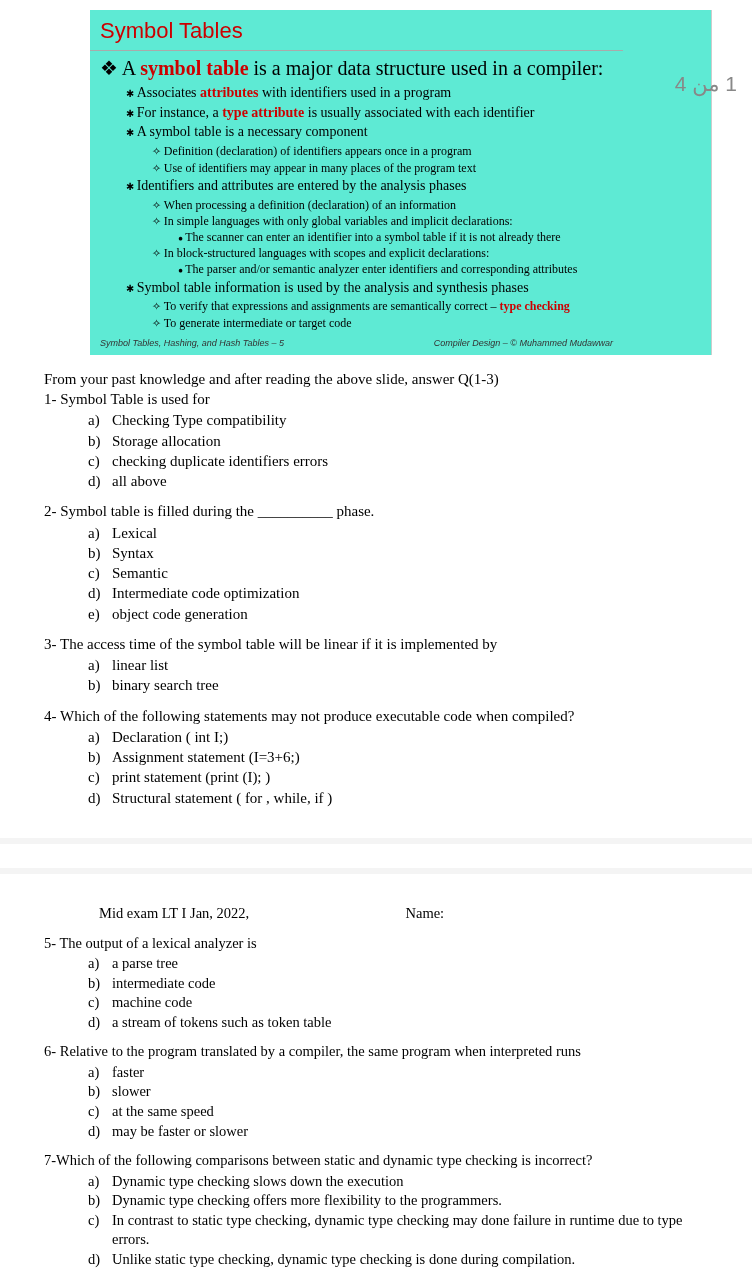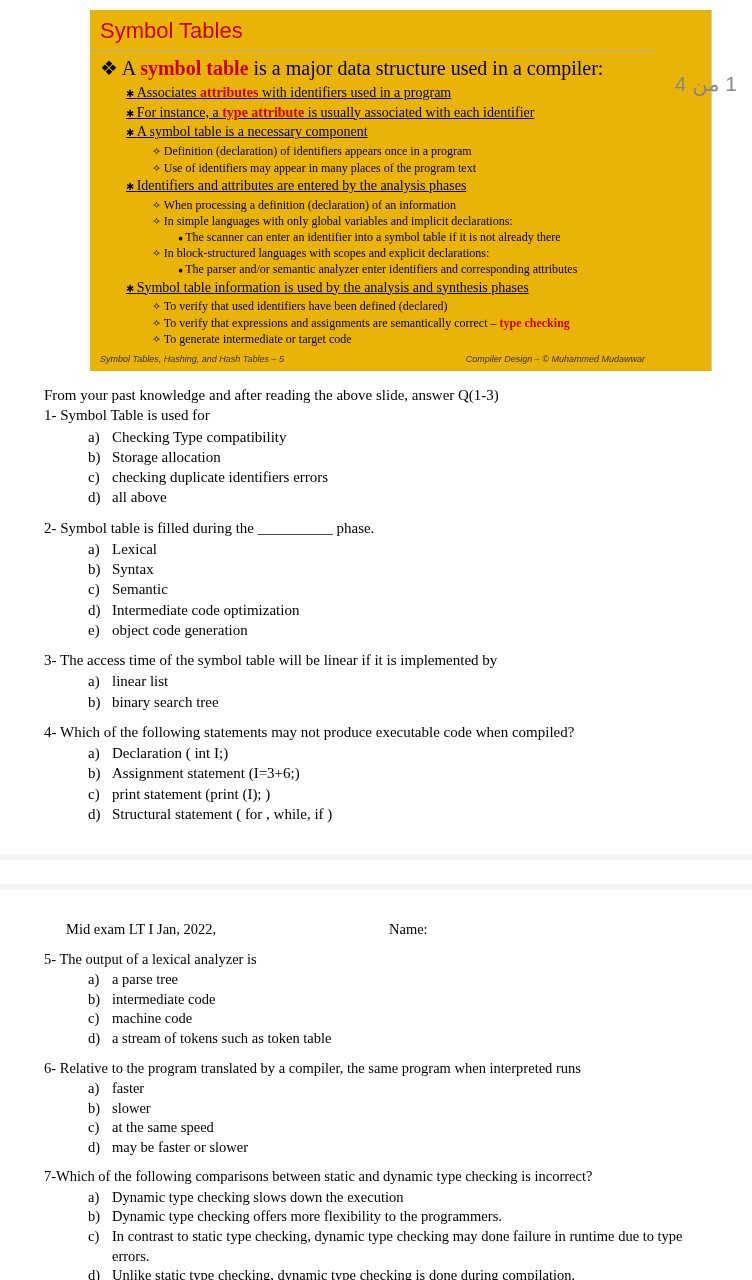--- a/index.html
+++ b/index.html
@@ -16,35 +16,35 @@
     top: 70px;
     right: 15px;
     color: #888;
     font-size: 21px;
     font-family: Arial, sans-serif;
     direction: rtl;
   }
   .slide {
     margin: 10px 40px 10px 90px;
     border-right: 1px solid #ccc;
-    padding-right: 56px;
+    padding-right: 88px;
     padding-bottom: 6px;
-    background: #eab308;
+    background: #5eead4;
   }
   .slide-title {
     color: #c00;
     font-size: 22px;
     font-family: Arial, sans-serif;
     border-bottom: 1px solid #aaa;
     padding: 6px 0 4px 10px;
     margin-bottom: 4px;
   }
   .slide-body { padding-left: 10px; }
   .lvl1 { font-size: 20px; margin: 2px 0 2px 0; }
-  .lvl2 { font-size: 14px; margin: 1px 0 1px 26px; text-decoration: underline; }
+  .lvl2 { font-size: 14px; margin: 1px 0 1px 26px; }
   .lvl3 { font-size: 12px; margin: 0 0 0 52px; }
   .lvl4 { font-size: 12px; margin: 0 0 0 78px; }
   .bullet-diamond::before { content: "❖ "; }
   .bullet-asterisk::before { content: "✱ "; font-size: 0.7em; }
   .bullet-open::before { content: "✧ "; font-size: 0.9em; }
   .bullet-dot::before { content: "● "; font-size: 0.7em; }
   .red { color: #c00; }
   .bold { font-weight: bold; }
   .slide-footer {
     font-family: Arial, sans-serif;
@@ -59,21 +59,21 @@
     margin: 14px 40px 30px 44px;
     font-size: 15px;
   }
   .qline { margin-top: 10px; }
   .opts { margin-left: 44px; margin-top: 1px; }
   .opts div { display: flex; }
   .opt-letter { width: 24px; }
   .page-gap { height: 36px; background: #fff; border-top: 6px solid #f4f4f4; border-bottom: 6px solid #f4f4f4; margin: 30px 0; }
   .page2-header {
     display: flex;
-    margin: 0 40px 10px 66px;
+    margin: 0 40px 10px 99px;
     font-size: 14.5px;
     justify-content: flex-end;
   }
   .page2-header .left { flex: 1; }
   .page2-header .right { flex: 1; }
   .questions2 { margin: 0 40px 20px 44px; font-size: 14.5px; }
 </style>
 </head>
 <body>
 
@@ -94,21 +94,20 @@
     <div class="lvl2 bullet-asterisk">A symbol table is a necessary component</div>
     <div class="lvl3 bullet-open">Definition (declaration) of identifiers appears once in a program</div>
     <div class="lvl3 bullet-open">Use of identifiers may appear in many places of the program text</div>
     <div class="lvl2 bullet-asterisk">Identifiers and attributes are entered by the analysis phases</div>
     <div class="lvl3 bullet-open">When processing a definition (declaration) of an information</div>
     <div class="lvl3 bullet-open">In simple languages with only global variables and implicit declarations:</div>
     <div class="lvl4 bullet-dot">The scanner can enter an identifier into a symbol table if it is not already there</div>
     <div class="lvl3 bullet-open">In block-structured languages with scopes and explicit declarations:</div>
     <div class="lvl4 bullet-dot">The parser and/or semantic analyzer enter identifiers and corresponding attributes</div>
     <div class="lvl2 bullet-asterisk">Symbol table information is used by the analysis and synthesis phases</div>
-    <div class="lvl3 bullet-open">To verify that used identifiers have been defined (declared)</div>
     <div class="lvl3 bullet-open">
       <span>To verify that expressions and assignments are semantically correct – </span><span class="red bold">type checking</span>
     </div>
     <div class="lvl3 bullet-open">To generate intermediate or target code</div>
   </div>
   <div class="slide-footer">
     <span>Symbol Tables, Hashing, and Hash Tables – 5</span>
     <span>Compiler Design – © Muhammed Mudawwar</span>
   </div>
 </div>

